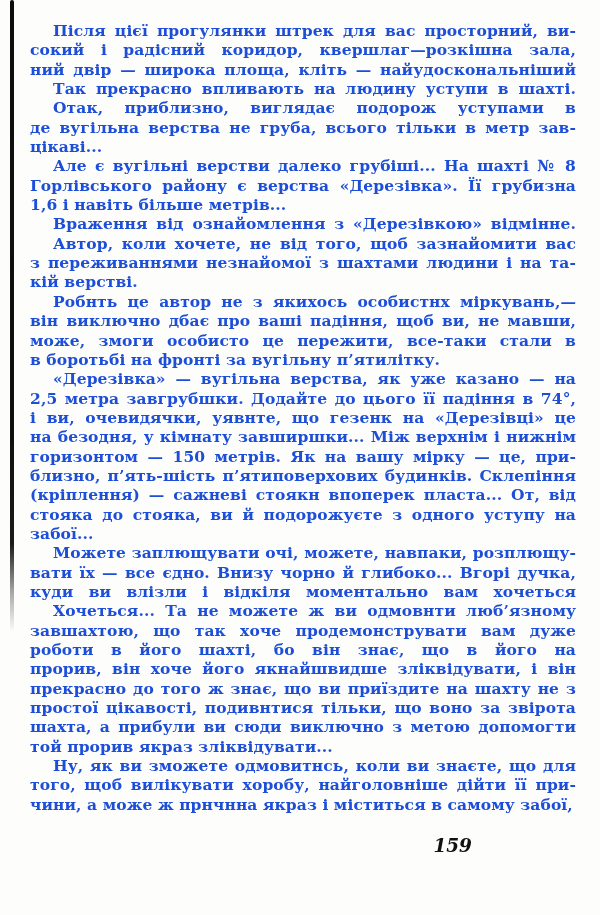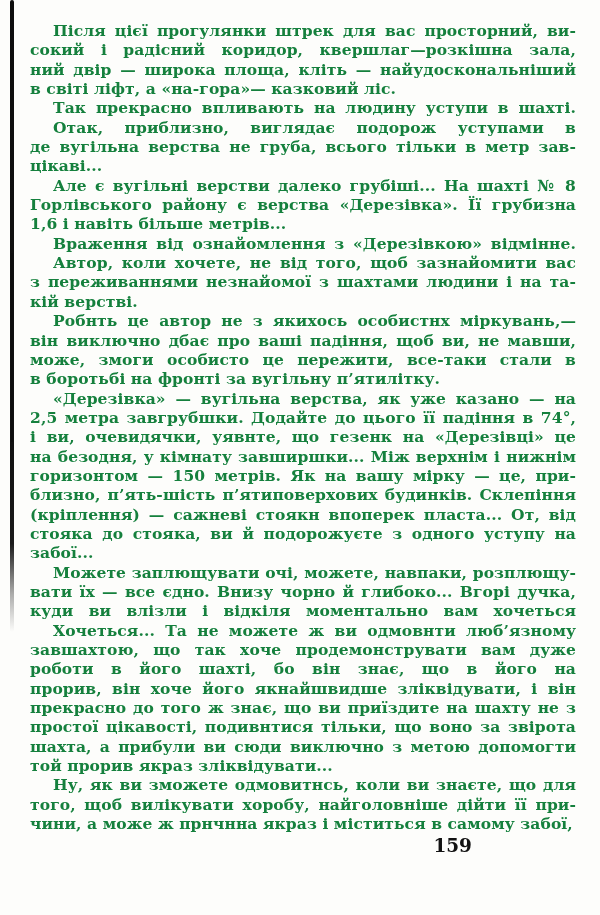--- a/index.html
+++ b/index.html
@@ -30,21 +30,21 @@
     background: #0d0d0d;
   }
   .text-block {
     position: absolute;
     left: 30px;
     top: 21px;
     width: 546px;
     font-family: "DejaVu Serif", "Liberation Serif", serif;
     font-weight: 700;
     font-size: 15.5px;
-    color: #15803d;
+    color: #1d4ed8;
     letter-spacing: 0.1px;
   }
   .line {
     height: 19.35px;
     line-height: 19.35px;
     overflow: hidden;
     text-align: justify;
     text-align-last: justify;
   }
   .line.nojust {
@@ -52,37 +52,37 @@
     text-align-last: left;
   }
   .line.indent { text-indent: 23px; }
   .page-number {
     position: absolute;
     top: 835px;
     left: 380px;
     width: 92px;
     text-align: right;
     font-family: "DejaVu Serif", "Liberation Serif", serif;
+    font-style: italic;
     font-weight: 700;
     font-size: 18.5px;
     color: #121212;
   }
 </style>
 </head>
 <body>
 
 <div class="book-page">
   <div class="scan-edge"></div>
 
   <div class="text-block">
 
   <div class="line indent">Після цієї прогулянки штрек для вас просторний, ви-</div>
       <div class="line">сокий і радісний коридор, квершлаг—розкішна зала, шахт-</div>
       <div class="line">ний двір — широка площа, кліть — найудоскональніший</div>
-      <div class="line nojust">в світі ліфт, а «на-гора»— казковий ліс.</div>
       <div class="line indent">Так прекрасно впливають на людину уступи в шахті.</div>
       <div class="line indent">Отак, приблизно, виглядає подорож уступами в гезенку,</div>
       <div class="line">де вугільна верства не груба, всього тільки в метр зав-</div>
       <div class="line nojust">цікаві...</div>
       <div class="line indent">Але є вугільні верстви далеко грубіші... На шахті № 8</div>
       <div class="line">Горлівського району є верства «Дерезівка». Її грубизна</div>
       <div class="line nojust">1,6 і навіть більше метрів...</div>
       <div class="line indent">Враження від ознайомлення з «Дерезівкою» відмінне.</div>
       <div class="line indent">Автор, коли хочете, не від того, щоб зазнайомити вас</div>
       <div class="line">з переживаннями незнайомої з шахтами людини і на та-</div>

